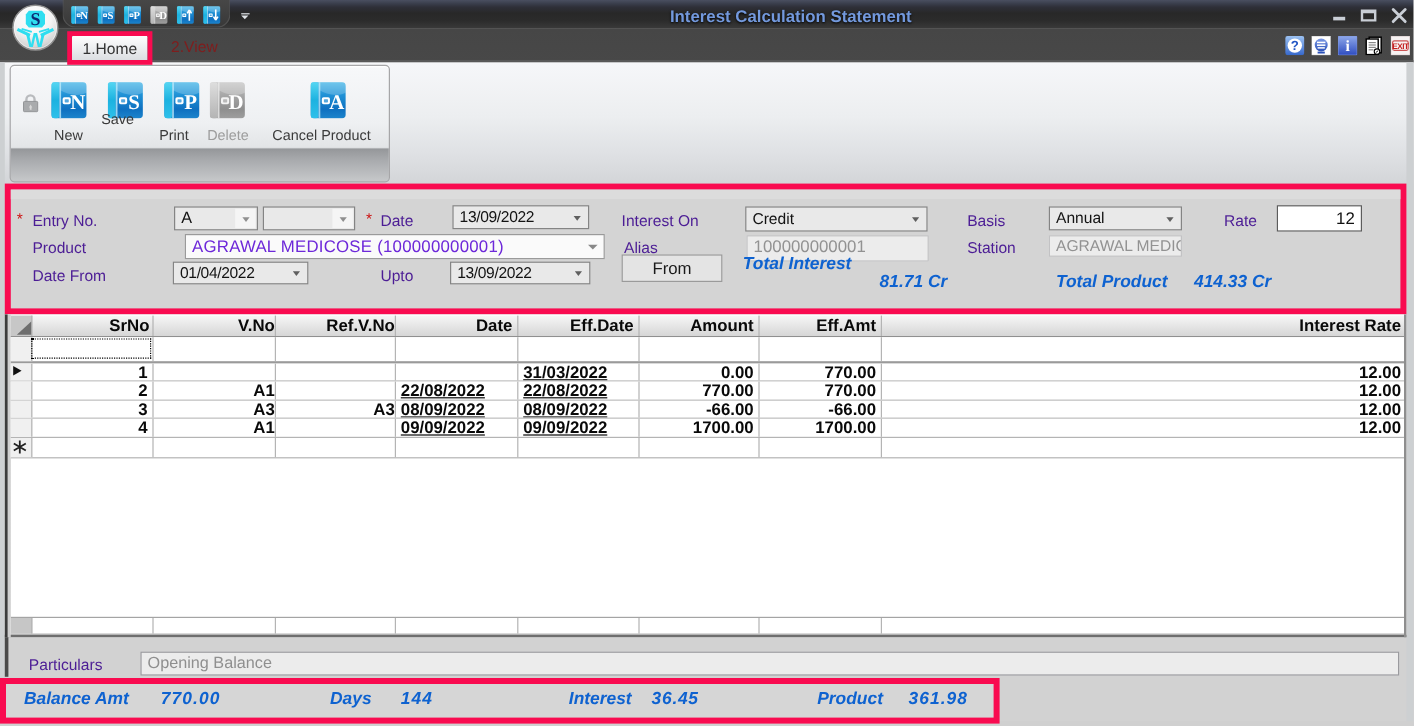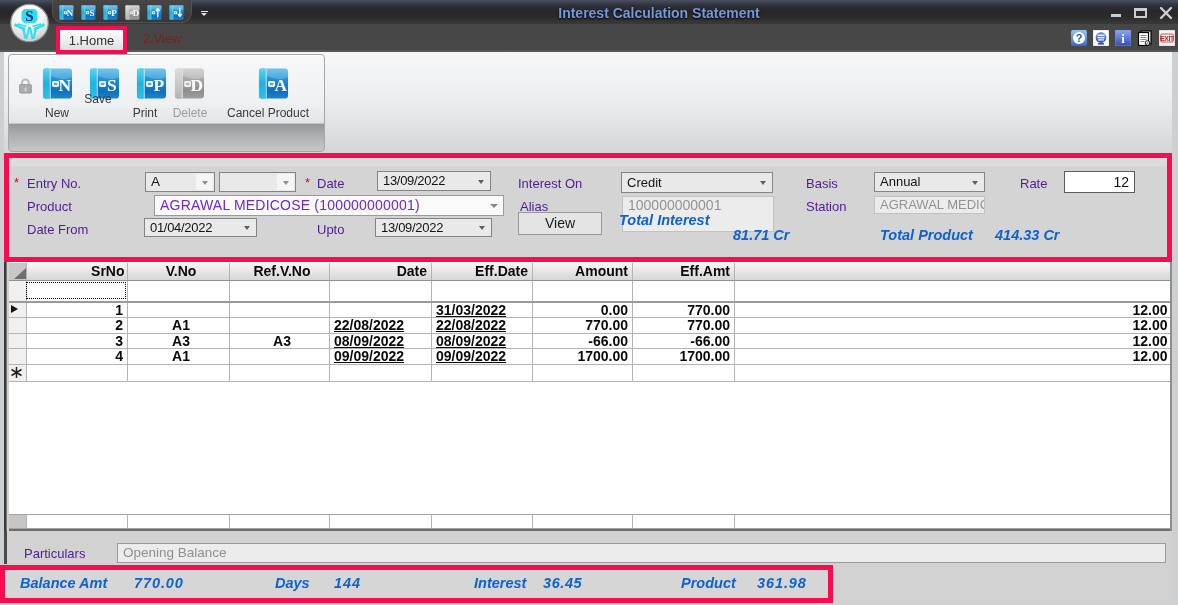--- a/index.html
+++ b/index.html
@@ -10,21 +10,21 @@
 .combo { position:absolute; background:#e9e9e9; border:1px solid #848484; font-size:13.5px; color:#131313; line-height:18px; padding-left:5px; white-space:nowrap; overflow:hidden; }
 .combo .btn { position:absolute; right:1px; top:1px; bottom:1px; width:17px; background:#f5f5f5; }
 .combo .btn + .tri { border-top-color:#8f8f8f; }
 .combo .tri { position:absolute; right:6px; top:50%; margin-top:-1.5px; width:0; height:0; border-left:3.5px solid transparent; border-right:3.5px solid transparent; border-top:4px solid #5f5f5f; }
 .dis { position:absolute; background:#ececec; border:1px solid #c2c2c4; font-size:14px; color:#929292; line-height:16px; padding-left:5px; white-space:nowrap; overflow:hidden; }
 .blue { position:absolute; color:#0e62d0; font-weight:bold; font-style:italic; font-size:14.5px; white-space:nowrap; }
 .cell { position:absolute; top:0; height:100%; border-right:1px solid #b4b4b4; font-weight:bold; font-size:14px; color:#090909; white-space:nowrap; overflow:hidden; }
 .cr { text-align:right; padding-right:4px; }
 .cr2 { text-align:right; padding-right:2.5px; }
 .cld { text-align:left; padding-left:4px;text-decoration:underline; }
-.cl { text-align:center; padding-left:5px; }
+.cl { text-align:right; padding-left:5px; }
 .row { position:absolute; left:9px; width:1161px; background:#fff; border-bottom:1px solid #b4b4b4; }
 .rlbl { position:absolute; font-size:12px; color:#3a3a3a; white-space:nowrap; text-align:center; }
 </style>
 </head>
 <body>
 <svg width="0" height="0" style="position:absolute">
 <defs>
 <linearGradient id="bb" x1="0" y1="0" x2="0" y2="1">
         <stop offset="0" stop-color="#4cb8e8"></stop>
         <stop offset="0.35" stop-color="#2092d6"></stop>
@@ -250,48 +250,49 @@
 <div class="combo" style="left:621px;top:172px;width:152px;height:21px;line-height:19px;font-size:13px;">Credit<span class="tri"></span></div>
 <div class="lbl" style="left:806px;top:176px;">Basis</div>
 <div class="combo" style="left:874px;top:172px;width:111px;height:20px;font-size:13px;">Annual<span class="tri"></span></div>
 <div class="lbl" style="left:1020px;top:176px;">Rate</div>
 <div class="abs" style="left:1064px;top:171px;width:71px;height:22px;background:#fff;border:1px solid #5c5c5c;font-size:14px;color:#111;text-align:right;padding-right:5px;line-height:20px;">12</div>
 
 <div class="lbl" style="left:27px;top:199px;">Product</div>
 <div class="abs" style="left:154px;top:195px;width:350px;height:21px;background:#fafafa;border:1px solid #9a9a9a;font-size:14px;letter-spacing:0.2px;color:#6d28d9;line-height:19px;padding-left:5px;white-space:nowrap;">AGRAWAL MEDICOSE (100000000001)
   <span style="position:absolute;right:5px;top:8px;width:0;height:0;border-left:4px solid transparent;border-right:4px solid transparent;border-top:4px solid #888;"></span></div>
 <div class="lbl" style="left:520px;top:199px;">Alias</div>
-<div class="dis" style="left:622px;top:196px;width:152px;height:36px;">100000000001</div>
+<div class="dis" style="left:622px;top:196px;width:152px;height:22px;">100000000001</div>
 <div class="lbl" style="left:806px;top:199px;">Station</div>
 <div class="dis" style="left:874px;top:196px;width:111px;height:18px;font-size:13px;">AGRAWAL MEDIC(</div>
 
 <div class="lbl" style="left:27px;top:222px;">Date From</div>
 <div class="combo" style="left:144px;top:218px;width:113px;height:19px;line-height:17px;font-size:13px;letter-spacing:-0.3px;">01/04/2022<span class="tri"></span></div>
 <div class="lbl" style="left:317px;top:222px;">Upto</div>
 <div class="combo" style="left:375px;top:218px;width:117px;height:19px;line-height:17px;font-size:13px;letter-spacing:-0.3px;">13/09/2022<span class="tri"></span></div>
-<div class="abs" style="left:518px;top:212px;width:84px;height:23px;background:#e4e4e4;border:1px solid #9a9a9a;font-size:14px;color:#1a1a1a;text-align:center;line-height:21px;">View</div>
+<div class="abs" style="left:518px;top:212px;width:84px;height:23px;background:#e4e4e4;border:1px solid #9a9a9a;font-size:14px;color:#1a1a1a;text-align:center;line-height:21px;">From</div>
 
 <div class="blue" style="left:619px;top:212px;">Total Interest</div>
 <div class="blue" style="left:733px;top:227px;">81.71 Cr</div>
 <div class="blue" style="left:880px;top:227px;">Total Product</div>
 <div class="blue" style="left:995px;top:227px;">414.33 Cr</div>
 
 <div class="abs" style="left:4px;top:262px;width:1168px;height:269px;background:#ffffff;border-bottom:2px solid #6e6e6e;"></div>
 <div class="abs" style="left:4px;top:262px;width:5px;height:269px;background:linear-gradient(90deg,#3c3c3c 0 2px,#777 2px 3px,#cfcfcf 3px);"></div>
 <div class="abs" style="left:1170px;top:262px;width:2px;height:269px;background:#8e8e8e;"></div>
 
 <div class="abs" style="left:9px;top:263px;width:1161px;height:17.5px;background:linear-gradient(#f6f6f6,#d6d6d6);border-bottom:1px solid #909090;">
   <div class="cell" style="left:0;width:18px;background:#c7c7c7;"></div>
   <div class="cell cr2" style="left:18px;width:101px;line-height:17px;">SrNo</div>
   <div class="cell cl" style="left:119px;width:102px;line-height:17px;">V.No</div>
   <div class="cell cl" style="left:221px;width:100px;line-height:17px;">Ref.V.No</div>
   <div class="cell cr" style="left:321px;width:102px;line-height:17px;">Date</div>
   <div class="cell cr" style="left:423px;width:101px;line-height:17px;">Eff.Date</div>
   <div class="cell cr" style="left:524px;width:100px;line-height:17px;">Amount</div>
   <div class="cell cr" style="left:624px;width:102px;line-height:17px;">Eff.Amt</div>
+  <div class="cell cr2" style="left:726px;width:435px;line-height:17px;border-right:none;">Interest Rate</div>
 </div>
 <div class="abs" style="left:14px;top:268px;width:0;height:0;border-left:12px solid transparent;border-bottom:11px solid #6e6e6e;"></div>
 
 <div class="row" style="top:280.5px;height:22px;border-bottom:2px solid #9a9a9a;">
   <div class="cell" style="left:0;width:18px;background:#f0f0f0;"></div>
   <div class="cell" style="left:18px;width:101px;"></div>
   <div class="cell" style="left:119px;width:102px;"></div>
   <div class="cell" style="left:221px;width:100px;"></div>
   <div class="cell" style="left:321px;width:102px;"></div>
   <div class="cell" style="left:423px;width:101px;"></div>

